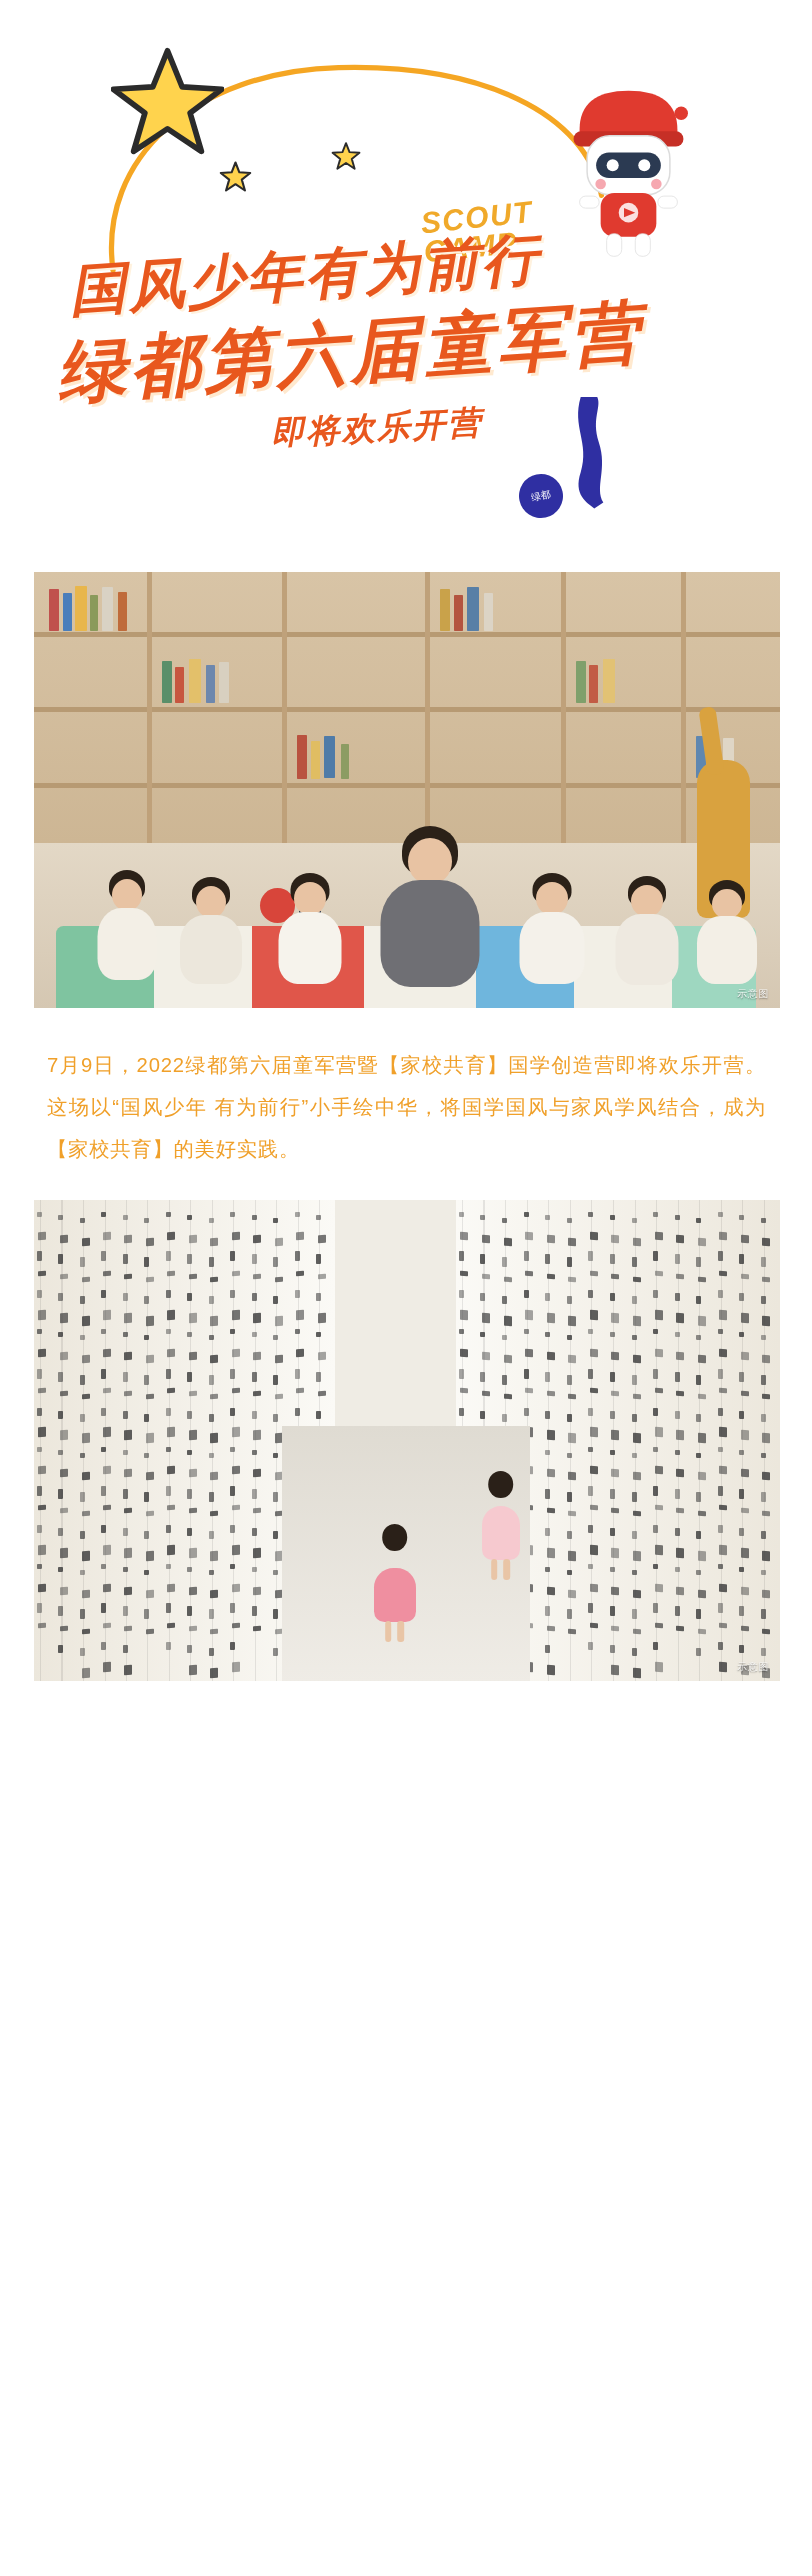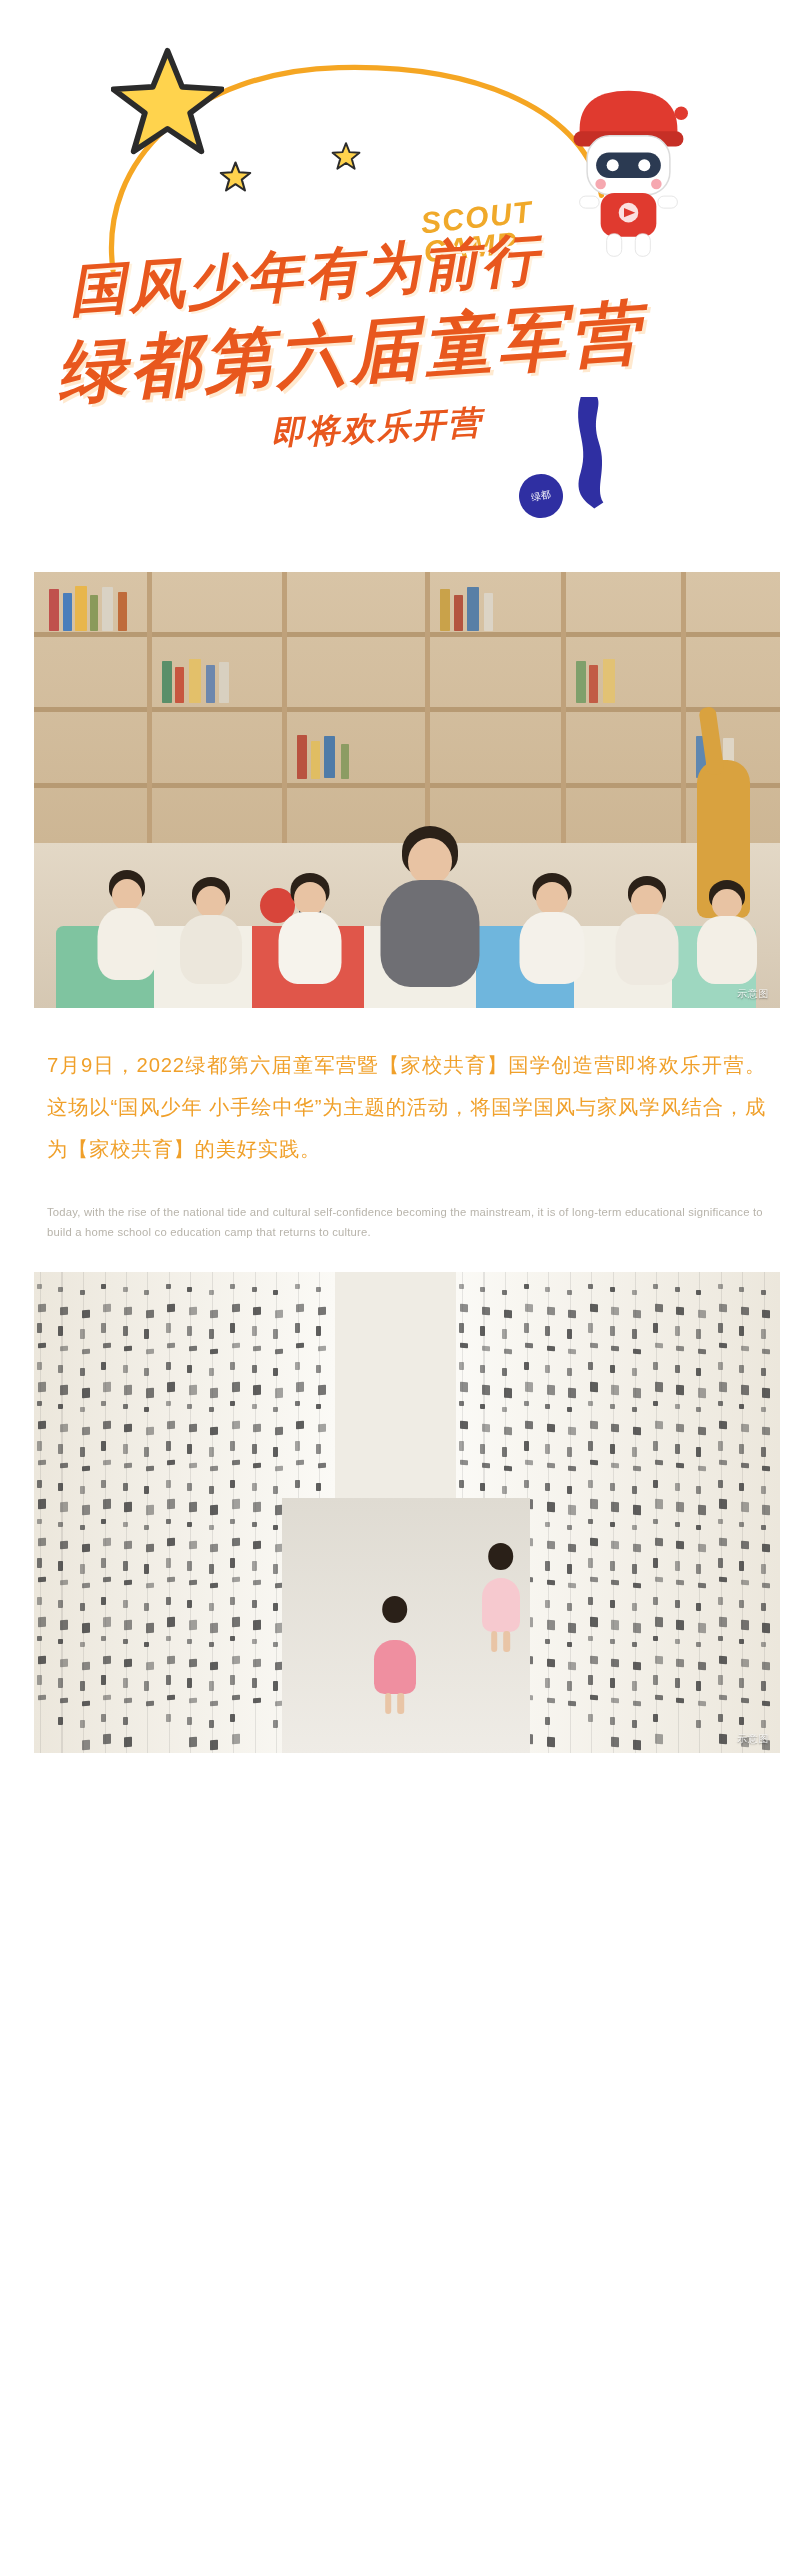--- a/index.html
+++ b/index.html
@@ -447,22 +447,21 @@
       <div class="hair" style="top:0; width:36px; height:30px;"></div>
       <div class="head" style="top:9px; width:30px; height:30px;"></div>
       <div class="body" style="top:36px; width:60px; height:68px; background:#f3efe6;"></div>
     </div>
 
     <div class="photo-caption">示意图</div>
   </div>
 </div>
 
 <section class="copy">
-  <p class="lead">7月9日，2022绿都第六届童军营暨【家校共育】国学创造营即将欢乐开营。这场以“国风少年 小手绘中华”为主题的活动，将国学国风与家风学风结合，成为【家校共育】的美好实践。</p>
-  <p class="body-en">Today, with the rise of the national tide and cultural self-confidence becoming the mainstream, it is of long-term educational significance to build a home school co education camp that returns to culture.</p>
+  <p class="lead">7月9日，2022绿都第六届童军营暨【家校共育】国学创造营即将欢乐开营。这场以“国风少年 有为前行”小手绘中华，将国学国风与家风学风结合，成为【家校共育】的美好实践。</p>
 </section>
 
 <div class="photo-wrap" style="margin-top:22.6px;">
   <div class="photo" id="photo2">
 
     <svg class="fish-mascot" viewBox="0 0 170 180">
       <ellipse cx="85" cy="112" rx="62" ry="50" fill="#4fc3f7"></ellipse>
       <ellipse cx="85" cy="112" rx="44" ry="34" fill="#e9f7fe"></ellipse>
       <rect x="50" y="92" width="70" height="30" rx="15" fill="#2e4a66"></rect>
       <circle cx="68" cy="107" r="7" fill="#fff"></circle>

